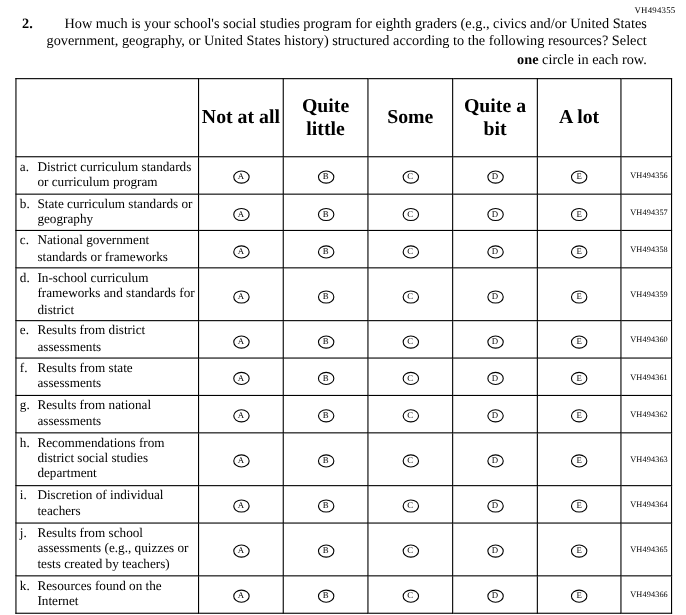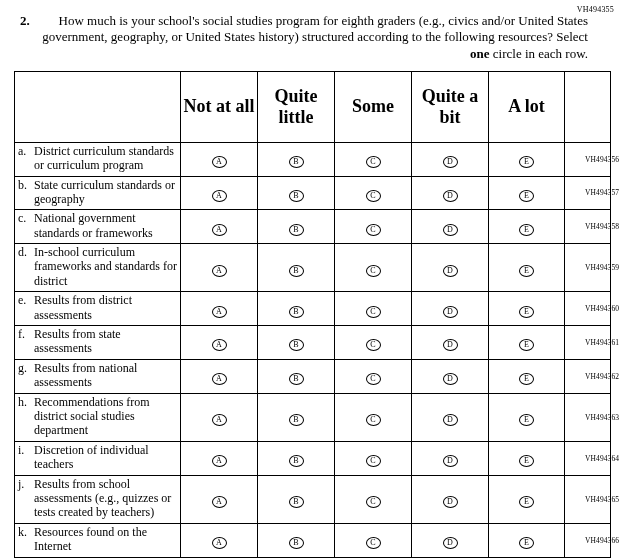--- a/index.html
+++ b/index.html
@@ -73,21 +73,21 @@
     border-radius: 50%;
     font-size: 8px;
     line-height: 1;
     cursor: pointer;
     background: #ffffff;
   }
   td.code-cell {
     font-size: 7.5px;
     vertical-align: middle;
     text-align: left;
-    padding-left: 20px;
+    padding-left: 8px;
     letter-spacing: 0.1px;
   }
 </style>
 </head>
 <body>
 
 <div class="page">
 
   <div class="corner-code">VH494355</div>
 

